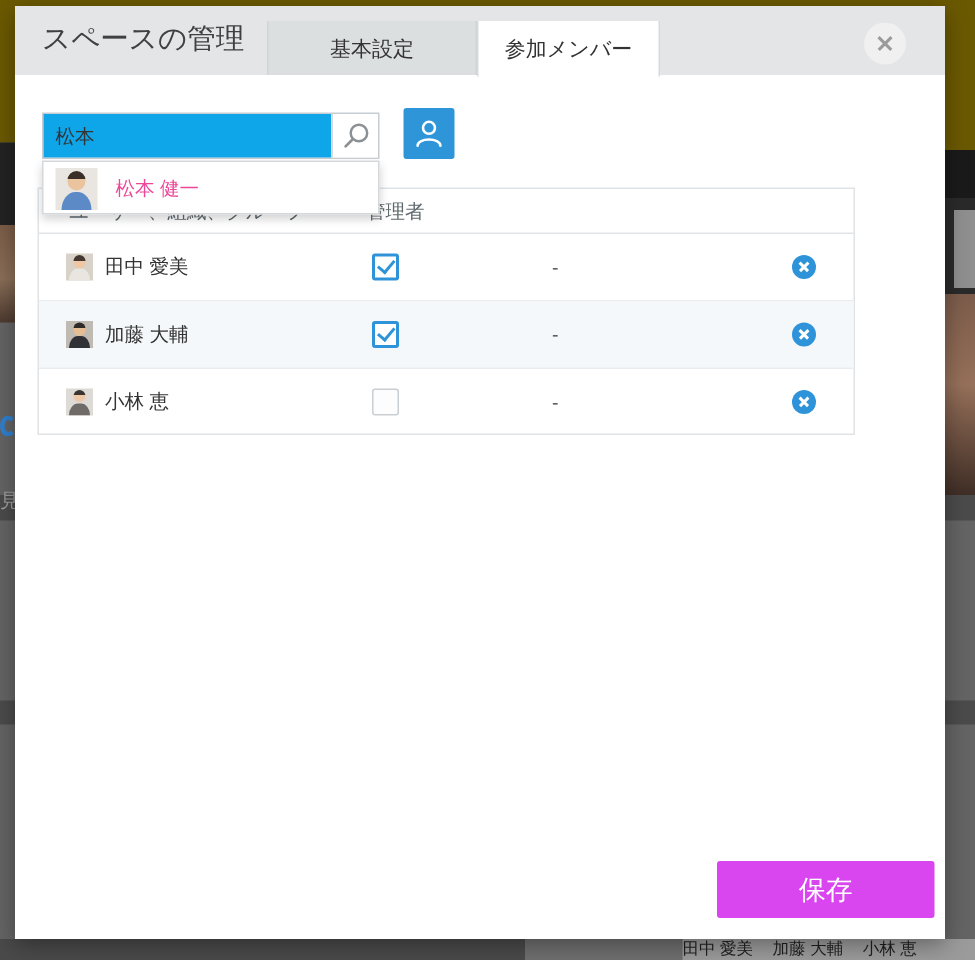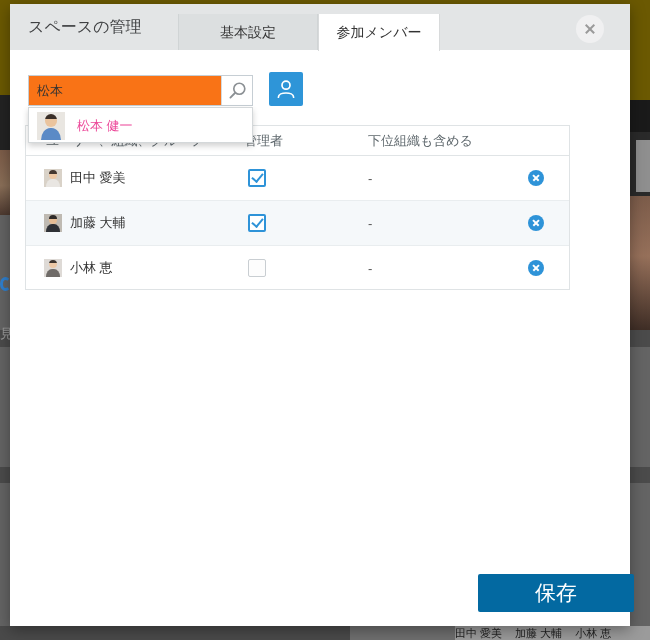--- a/index.html
+++ b/index.html
@@ -33,39 +33,39 @@
   .bg-bottom-mid  { left:350px; top:626px; width:105px; height:14px; background:#6f6f6f; }
   .bg-bottom-names{ left:455px; top:626px; width:195px; height:14px; background:#9b9b9b;
                     color:#1f1f1f; font-size:11px; line-height:14px; display:flex; gap:13px;
                     white-space:nowrap; }
 
   
   .modal { position:absolute; left:10px; top:4px; width:620px; height:622px;
            background:#fff; box-shadow:0 4px 14px rgba(0,0,0,.35); z-index:10; }
   .modal-header { position:absolute; left:0; top:0; width:620px; height:46px; background:#e3e5e6; }
   .modal-title  { position:absolute; left:18px; top:0; line-height:46px;
-                  font-size:16px; color:#3f4042; }
+                  font-size:19px; color:#3f4042; }
   .tab { position:absolute; top:10px; height:36px; line-height:36px; text-align:center;
          font-size:14px; color:#333; cursor:pointer; }
   .tab-basic  { left:168px; width:140px; background:#dcdfe0;
                 border-left:1px solid #d0d4d5; border-right:1px solid #d0d4d5; }
   .tab-members{ left:308px; width:122px; height:37px; background:#fff; z-index:2;
                 border-left:1px solid #d8dadb; border-right:1px solid #d8dadb; }
   .close-btn { position:absolute; left:566px; top:11px; width:28px; height:28px;
                border-radius:50%; background:#f0f0f1; cursor:pointer; }
   .x-icon { position:absolute; left:8px; top:13px; width:12px; height:2px; }
   .x-icon::before,.x-icon::after { content:''; position:absolute; left:0; top:0;
                width:12px; height:1.8px; background:#9a9a9a; }
   .x-icon::before { transform:rotate(45deg); }
   .x-icon::after  { transform:rotate(-45deg); }
 
   
   .search-box { position:absolute; left:18px; top:71px; width:225px; height:31px;
                 border:1px solid #c6ced4; display:flex; background:#fff; }
-  .search-box input { flex:1; min-width:0; border:none; outline:none; background:#f97316;
+  .search-box input { flex:1; min-width:0; border:none; outline:none; background:#0ea5e9;
                 font-size:13px; color:#333; padding:0 8px;
                 font-family:Liberation Mono, monospace; }
   .search-btn { width:31px; height:100%; background:#fff; border:none;
                 border-left:1px solid #d5d9dc; cursor:pointer; display:flex;
                 align-items:center; justify-content:center; }
   .add-user-btn { position:absolute; left:259px; top:68px; width:34px; height:34px;
                 background:#2e95d8; border:none; border-radius:2px; cursor:pointer;
                 display:flex; align-items:center; justify-content:center; }
 
   
@@ -113,23 +113,23 @@
   .remove-btn::before,.remove-btn::after { content:''; position:absolute; left:4px;
           top:7.2px; width:8px; height:1.6px; background:#fff; }
   .remove-btn::before { transform:rotate(45deg); }
   .remove-btn::after  { transform:rotate(-45deg); }
 
   
   .cancel-btn { position:absolute; left:18px; top:569px; width:132px; height:39px;
           background:#fcfcfd; border:1px solid #dadde0; border-radius:2px;
           color:#3d82c4; font-size:15px; cursor:pointer;
           font-family:"Liberation Sans","DejaVu Sans",sans-serif; }
-  .save-btn { position:absolute; left:468px; top:570px; width:156px; height:38px;
-          background:#0369a1; border:none; border-radius:2px; color:#fff;
-          font-size:21px; cursor:pointer;
+  .save-btn { position:absolute; left:468px; top:570px; width:145px; height:38px;
+          background:#d946ef; border:none; border-radius:2px; color:#fff;
+          font-size:18px; cursor:pointer;
           font-family:"Liberation Sans","DejaVu Sans",sans-serif; }
 </style>
 </head>
 <body>
 
 <div class="screen">
 
   <div>
     <div class="bg-piece bg-top-olive"></div>
     <div class="bg-piece bg-left-olive"></div>
@@ -182,21 +182,20 @@
 
     <div class="suggest">
       <div class="avatar avatar-lg" style="--bg: #e9e6e1; --hair: #3a2f28; --skin: #eac49e; --shirt: #5b8ac6;"></div>
       <span class="suggest-name">松本 健一</span>
     </div>
 
     <div class="table">
       <div class="thead">
         <span class="th-user">ユーザー、組織、グループ</span>
         <span class="th-admin">管理者</span>
-        <span class="th-sub">下位組織も含める</span>
       </div>
 
       <div class="trow">
         <div class="avatar avatar-sm" style="--bg: #d9d2c8; --hair: #453830; --skin: #eec8a4; --shirt: #e9e6e2;"></div>
         <span class="row-name">田中 愛美</span>
         <div class="checkbox checked"></div>
         <span class="row-sub">-</span>
         <div class="remove-btn"></div>
       </div>
 

